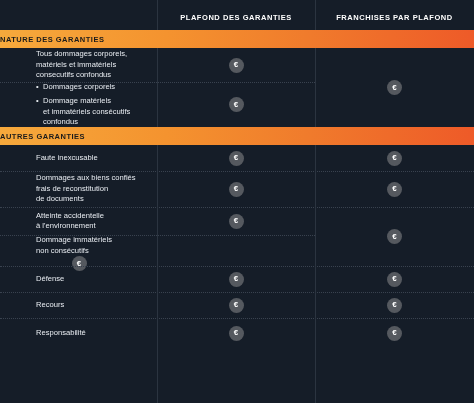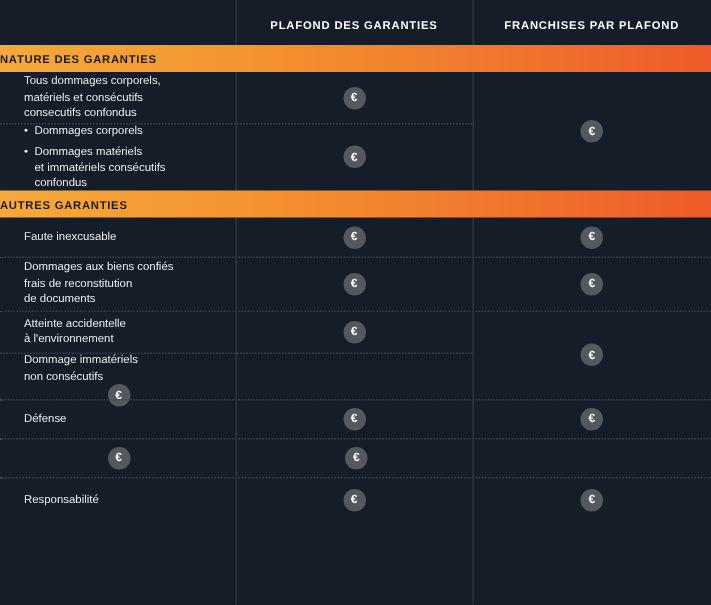--- a/index.html
+++ b/index.html
@@ -44,21 +44,21 @@
     width:157px;box-sizing:border-box;
     padding:0 12px 0 16px;
     display:flex;flex-direction:column;justify-content:center;
   }
   .row .cell-val{
     width:158px;display:flex;align-items:center;justify-content:center;
   }
   .row .cell-val.last{width:159px;}
 
   .lbl{color:#e9edf2;font-size:7.6px;line-height:10.5px;}
-  .lbl .ln{display:block;white-space:nowrap;}
+  .lbl .ln{display:block;white-space:nowrap;margin-left:20px;}
   .lbl.bulleted .ln{padding-left:7px;position:relative;}
   .lbl.bulleted .ln.b::before{
     content:"\2022";position:absolute;left:0;top:0;color:#e9edf2;
   }
   .lbl .grp{display:block;margin-bottom:4px;}
   .lbl .grp:last-child{margin-bottom:0;}
 
   
   .dot-sep{
     position:absolute;left:0;height:0;border-top:1px dotted #39424f;
@@ -103,39 +103,39 @@
   <div id="sections-root">
       <div class="band">
         <span class="band-txt">NATURE DES GARANTIES</span>
       </div>
       <div class="section">
         <div class="row" style="height: 34px;">
           <div class="cell-label">
             <div class="lbl">
               <span class="grp">
                 <span class="ln">Tous dommages corporels,</span>
-                <span class="ln">matériels et consécutifs</span>
+                <span class="ln">matériels et immatériels</span>
                 <span class="ln">consecutifs confondus</span>
               </span>
             </div>
           </div>
           <div class="cell-val">
             <div class="euro">€</div>
           </div>
           <div class="cell-val last"></div>
         </div>
         <div class="dot-sep partial" style="top: 34px;"></div>
         <div class="row" style="height: 45px;">
           <div class="cell-label">
             <div class="lbl bulleted">
               <span class="grp">
                 <span class="ln b">Dommages corporels</span>
               </span>
               <span class="grp">
-                <span class="ln b">Dommages matériels</span>
+                <span class="ln b">Dommage matériels</span>
                 <span class="ln">et immatériels consécutifs</span>
                 <span class="ln">confondus</span>
               </span>
             </div>
           </div>
           <div class="cell-val">
             <div class="euro">€</div>
           </div>
           <div class="cell-val last"></div>
         </div>
@@ -221,20 +221,27 @@
           </div>
           <div class="cell-val">
             <div class="euro">€</div>
           </div>
           <div class="cell-val last">
             <div class="euro">€</div>
           </div>
         </div>
         <div class="dot-sep full" style="top: 147px;"></div>
         <div class="row" style="height: 26px;">
+          <div class="cell-label">
+            <div class="lbl">
+              <span class="grp">
+                <span class="ln">Recours</span>
+              </span>
+            </div>
+          </div>
           <div class="cell-val">
             <div class="euro">€</div>
           </div>
           <div class="cell-val last">
             <div class="euro">€</div>
           </div>
         </div>
         <div class="dot-sep full" style="top: 173px;"></div>
         <div class="row" style="height: 30px;">
           <div class="cell-label">

